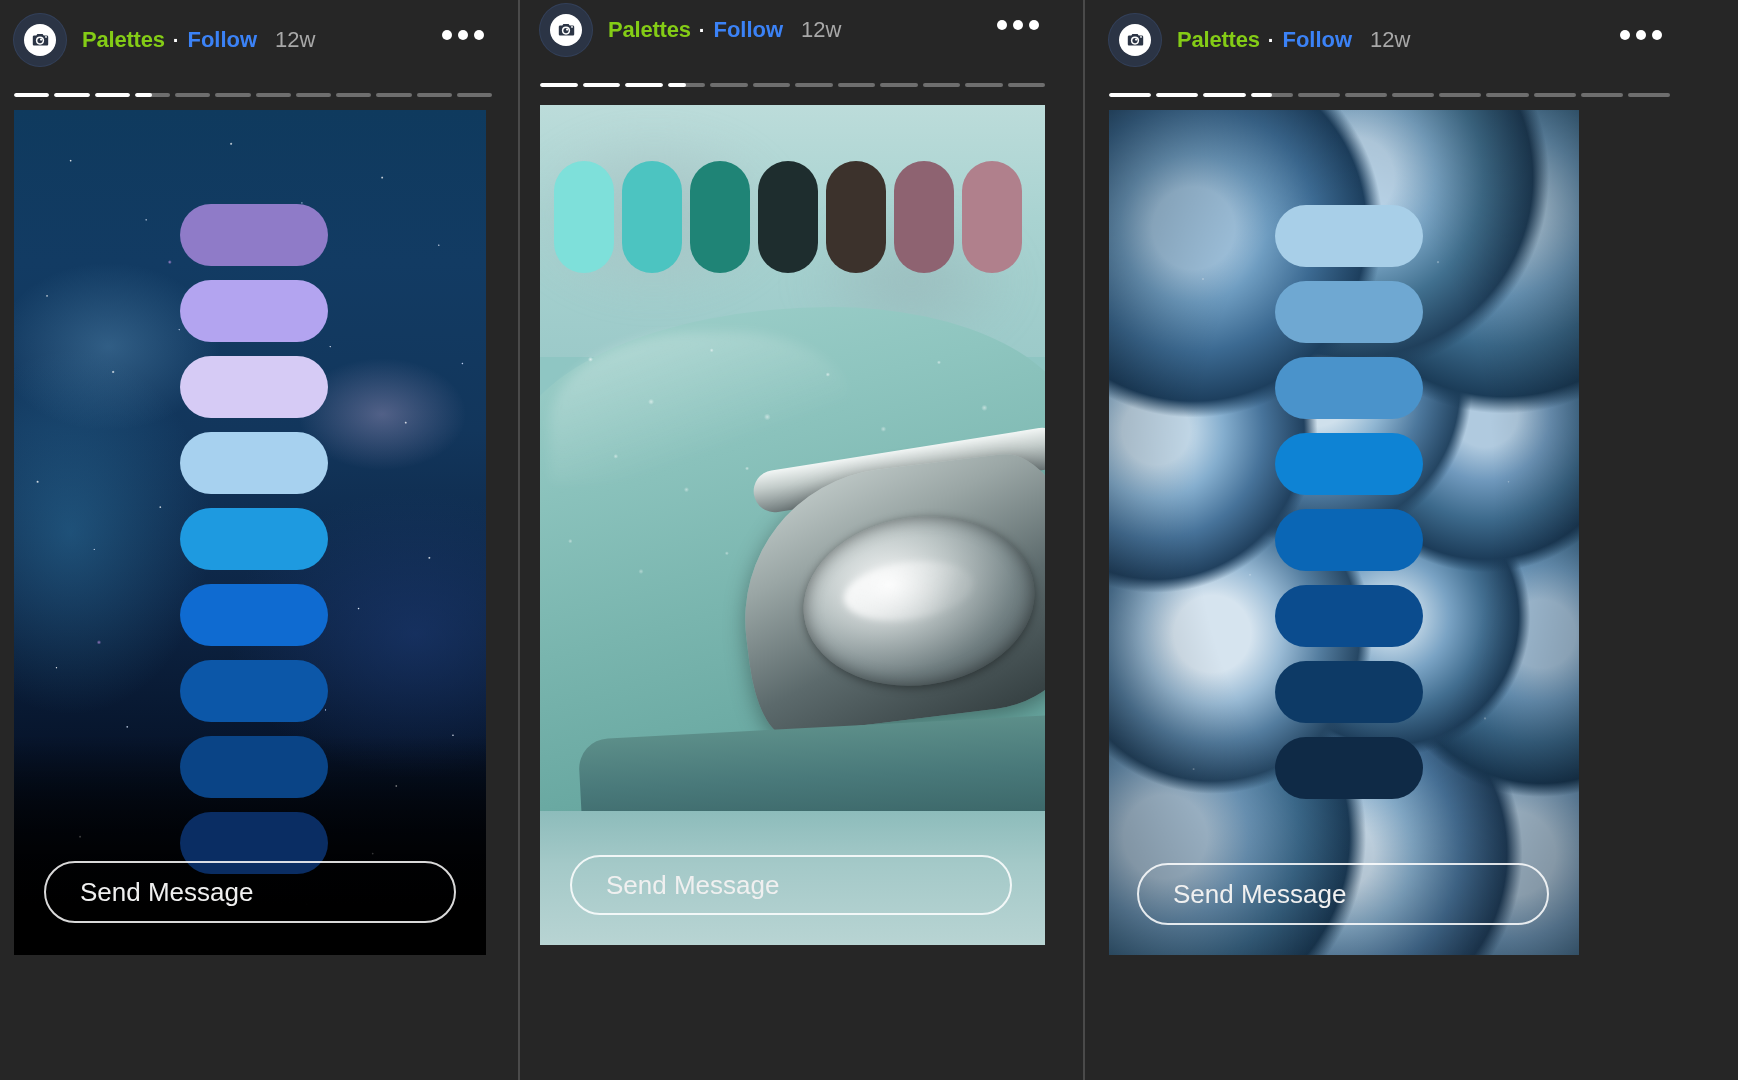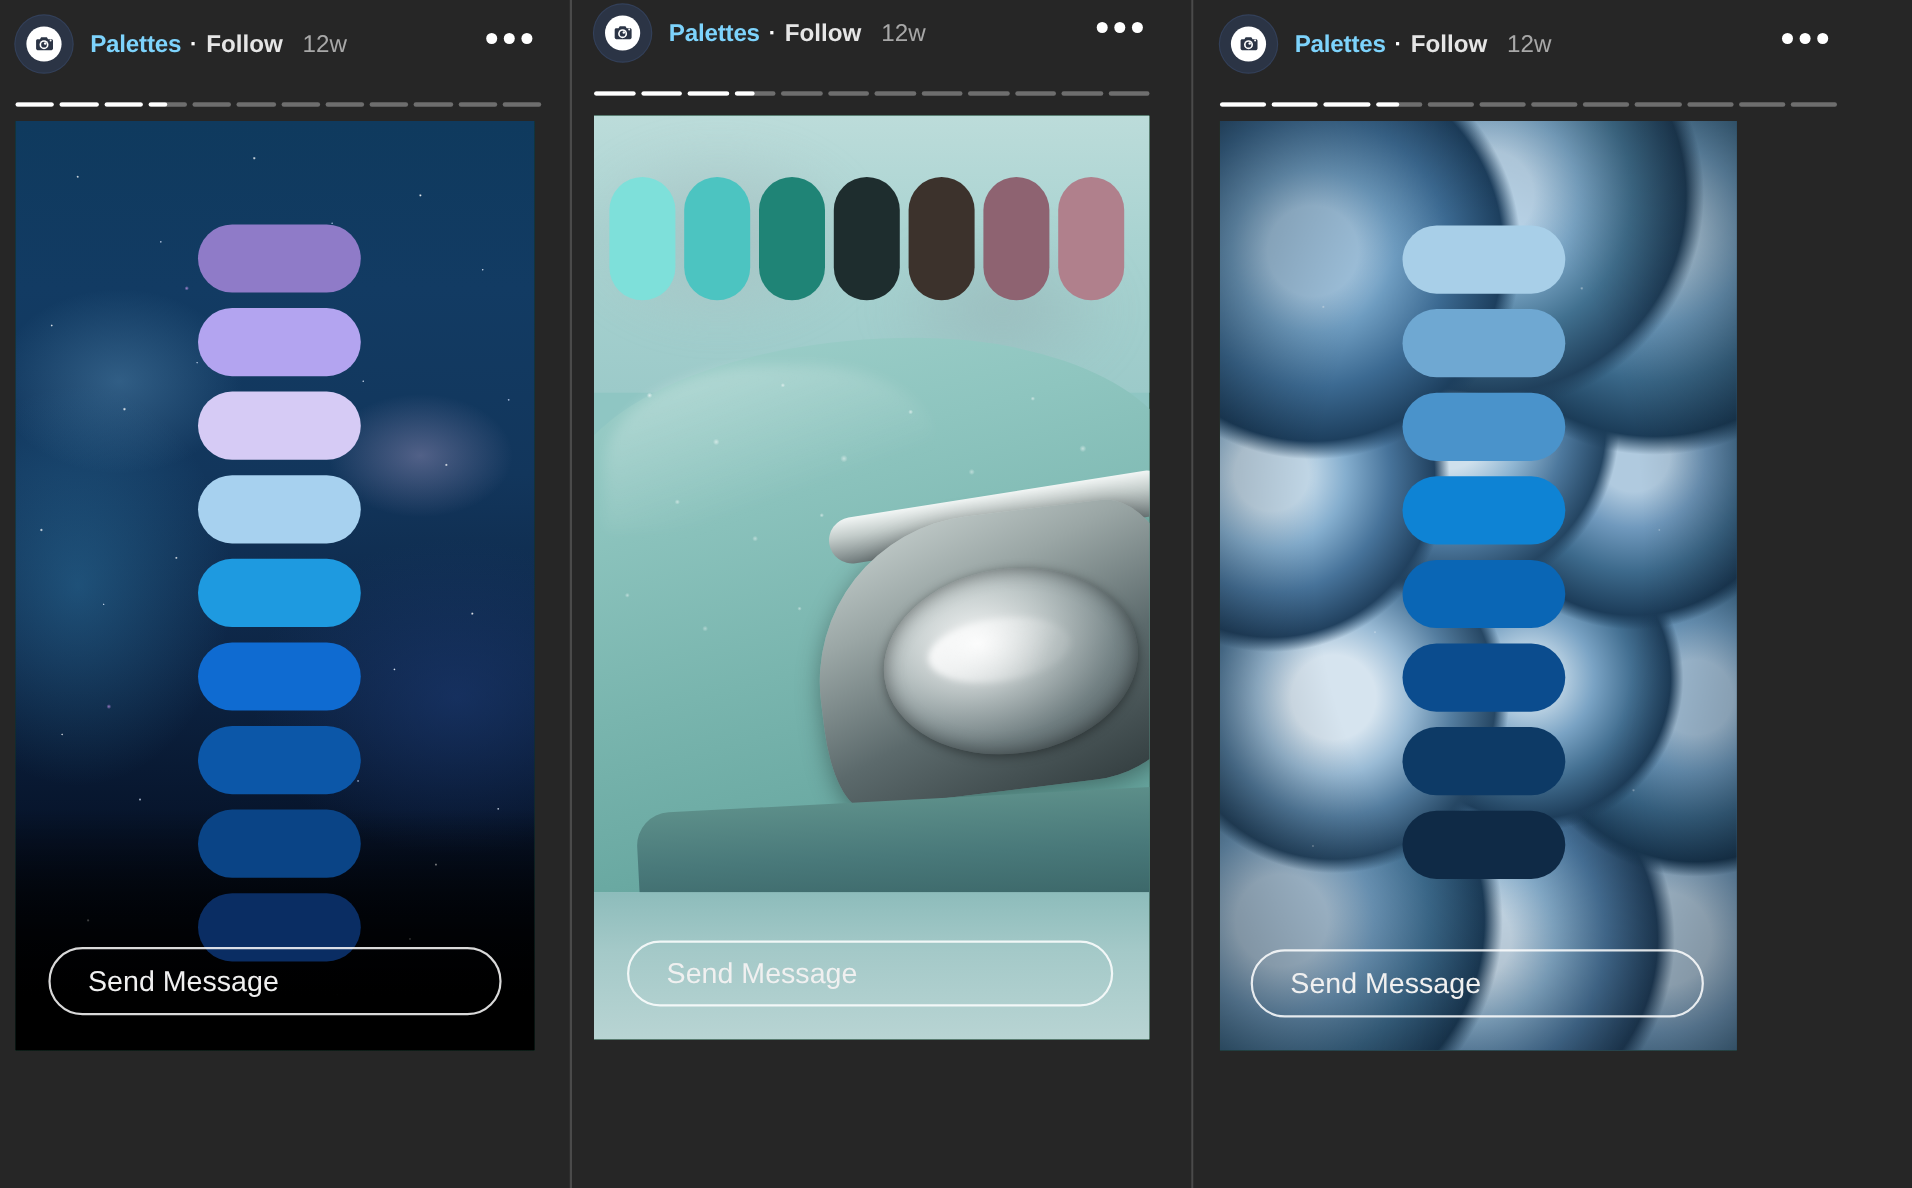--- a/index.html
+++ b/index.html
@@ -44,35 +44,35 @@
   .avatar {
     width: 52px; height: 52px;
     border-radius: 50%;
     background: #2b3445;
     display: flex; align-items: center; justify-content: center;
     flex: 0 0 auto;
     box-shadow: 0 0 0 1px #33405a;
   }
   .avatar svg { display: block; }
   .handle {
-    color: #7dd3fc;
+    color: #84cc16;
     font-size: 22px;
     font-weight: bold;
     margin-left: 16px;
     white-space: nowrap;
     letter-spacing: -0.2px;
   }
   .dot-sep {
     color: #ffffff;
     font-size: 20px;
     font-weight: bold;
     margin: 0 8px;
   }
   .follow {
-    color: #e5e5e5;
+    color: #3b82f6;
     font-size: 22px;
     font-weight: bold;
     white-space: nowrap;
   }
   .timestamp {
     color: #a8a8a8;
     font-size: 22px;
     margin-left: 18px;
     white-space: nowrap;
   }

